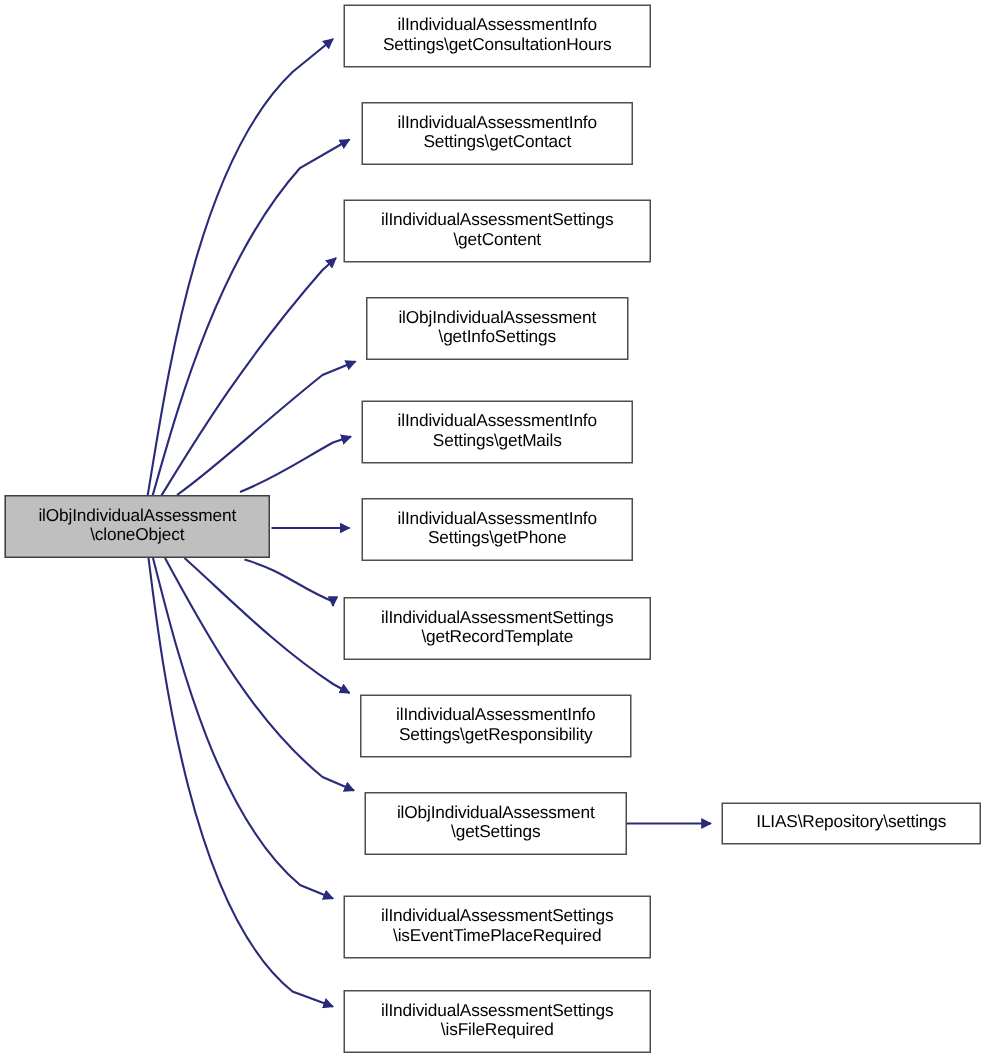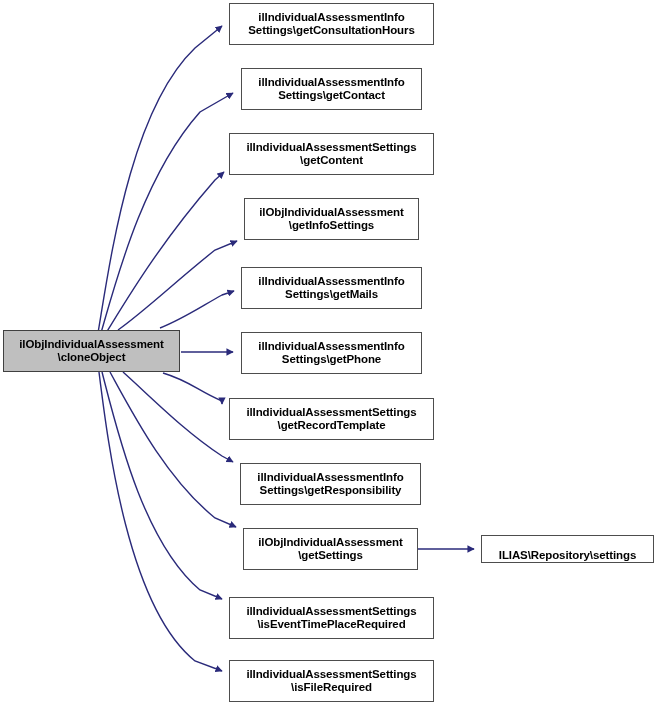--- a/index.html
+++ b/index.html
@@ -32,21 +32,20 @@
     background: #ffffff;
     color: #000000;
     font-size: 11.5px;
     line-height: 13.5px;
     text-align: center;
     display: flex;
     align-items: center;
     justify-content: center;
     white-space: pre-line;
     letter-spacing: -0.1px;
-    font-weight: bold;
   }
   .gnode.root {
     background: #bfbfbf;
     border: 1px solid #404040;
   }
   .gnode .nlabel {
     display: block;
     width: 100%;
     padding: 0 2px;
     white-space: pre-line;
@@ -97,16 +96,16 @@
       <div class="gnode" style="left: 229px; top: 398px; width: 205px; height: 42px;"><span class="nlabel">ilIndividualAssessmentSettings
 \getRecordTemplate</span></div>
       <div class="gnode" style="left: 240px; top: 463px; width: 181px; height: 42px;"><span class="nlabel">ilIndividualAssessmentInfo
 Settings\getResponsibility</span></div>
       <div class="gnode" style="left: 243px; top: 528px; width: 175px; height: 42px;"><span class="nlabel">ilObjIndividualAssessment
 \getSettings</span></div>
       <div class="gnode" style="left: 229px; top: 597px; width: 205px; height: 42px;"><span class="nlabel">ilIndividualAssessmentSettings
 \isEventTimePlaceRequired</span></div>
       <div class="gnode" style="left: 229px; top: 660px; width: 205px; height: 42px;"><span class="nlabel">ilIndividualAssessmentSettings
 \isFileRequired</span></div>
-      <div class="gnode" style="left: 481px; top: 535px; width: 173px; height: 28px; align-items: flex-end;"><span class="nlabel">ILIAS\Repository\settings</span></div>
+      <div class="gnode" style="left: 481px; top: 535px; width: 173px; height: 28px;"><span class="nlabel">ILIAS\Repository\settings</span></div>
     </div>
 
 </div>
 
 </body></html>

